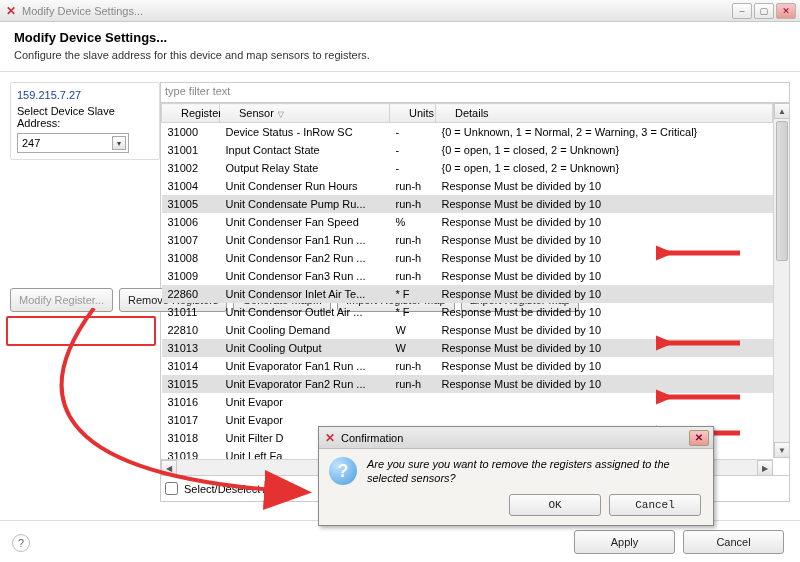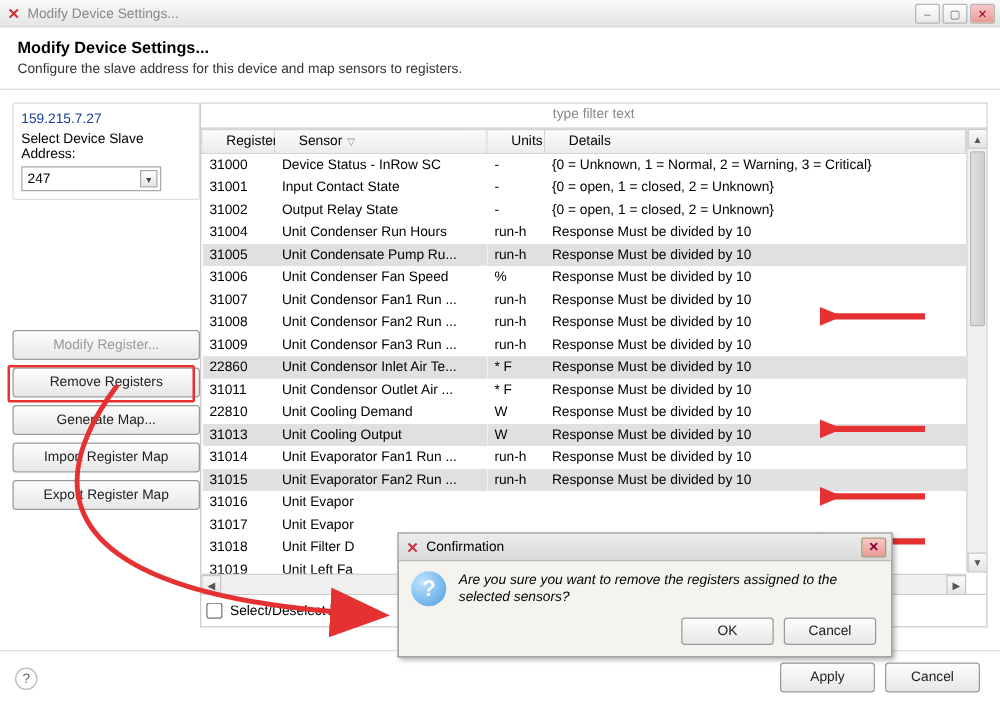--- a/index.html
+++ b/index.html
@@ -71,21 +71,21 @@
     display:flex; align-items:center; justify-content:space-between;
     padding:0 2px 0 4px;
   }
   .selwrap .chev {
     width:14px; height:14px;
     border:1px solid #aaa;
     background:linear-gradient(#fefefe,#e4e4e4);
     display:flex;align-items:center;justify-content:center;
     font-size:8px; color:#444;
   }
-  .btnstack { margin-top: 96px; display:flex; flex-direction:column; gap:6px; position:relative;}
+  .btnstack { margin-top: 120px; display:flex; flex-direction:row; gap:6px; position:relative;}
   .btn {
     height: 24px;
     border: 1px solid #9a9a9a;
     border-radius: 3px;
     background: linear-gradient(#fdfdfd,#e7e7e7);
     display:flex; align-items:center; justify-content:center;
     padding: 0 8px;
     color:#222;
     white-space:nowrap;
   }
@@ -100,21 +100,20 @@
   }
 
   .right { flex:1; display:flex; flex-direction:column; border:1px solid #ccc; }
   .filter {
     margin: 0 0 4px 0;
     border: 1px solid #bcbcbc;
     height: 20px;
     padding: 2px 4px;
     color: #888;
     background:#fff;
-    text-align:center;
   }
   .right .filter { border: none; border-bottom:1px solid #ccc; margin:0; }
   .tablewrap {
     flex:1;
     overflow:hidden;
     position:relative;
   }
   table {
     width: calc(100% - 16px);
     border-collapse: collapse;
@@ -192,21 +191,21 @@
     padding: 0 16px;
     gap: 8px;
     background:#fff;
   }
   .footer .help {
     position:absolute; left:12px; bottom:10px;
     width:18px;height:18px;border:1px solid #bbb;border-radius:50%;
     display:flex;align-items:center;justify-content:center;
     color:#666;font-size:11px;
   }
-  .footer .btn { width:76px; }
+  .footer .btn { width:101px; }
 
   
   .red-arrow {
     position:absolute;
     pointer-events:none;
   }
   .red-arrow svg { display:block; }
 
   
   .dialog {
@@ -234,21 +233,21 @@
     width:28px;height:28px;border-radius:50%;
     background: radial-gradient(circle at 30% 30%, #bfe3ff, #4a9de0);
     color:#fff; font-weight:bold; font-size:18px;
     display:flex;align-items:center;justify-content:center;
     flex-shrink:0;
   }
   .dialog .dbtns {
     display:flex; justify-content:flex-end; gap:8px;
     padding: 0 12px 8px 0;
   }
-  .dialog .dbtns .btn { width:74px; height:22px; }
+  .dialog .dbtns .btn { width:92px; height:22px;font-family:Liberation Mono, monospace; }
 
   .curve-arrow {
     position:absolute;
     left: 24px; top: 308px;
     width: 300px; height: 220px;
     pointer-events:none;
   }
 </style>
 </head>
 <body>

